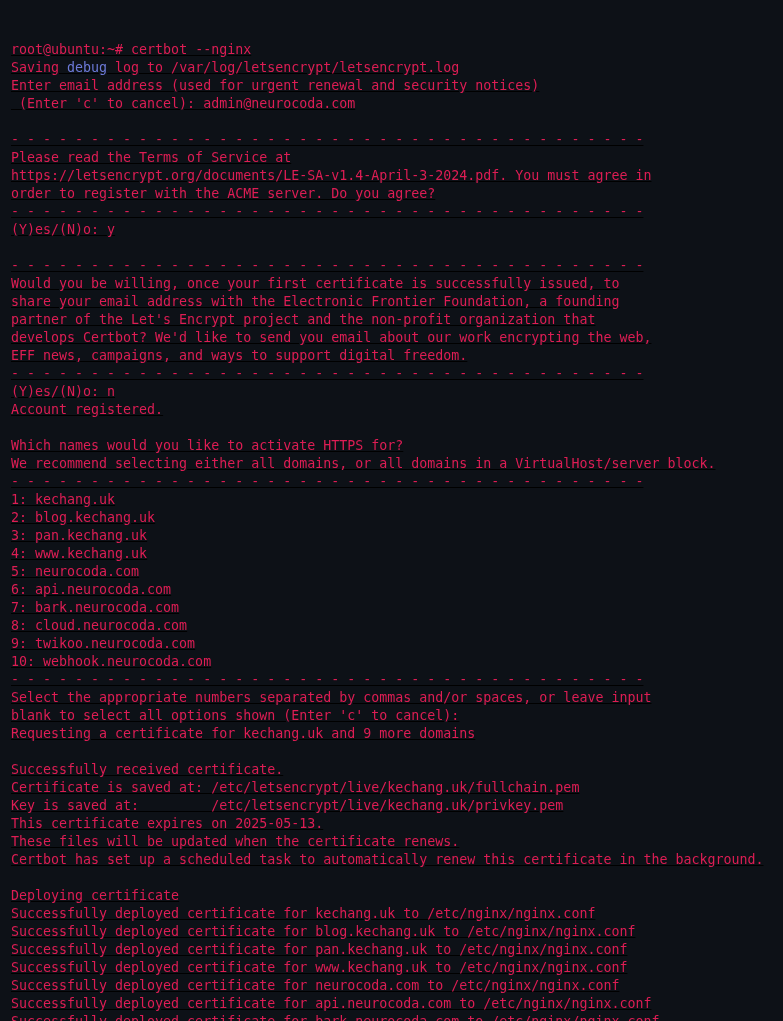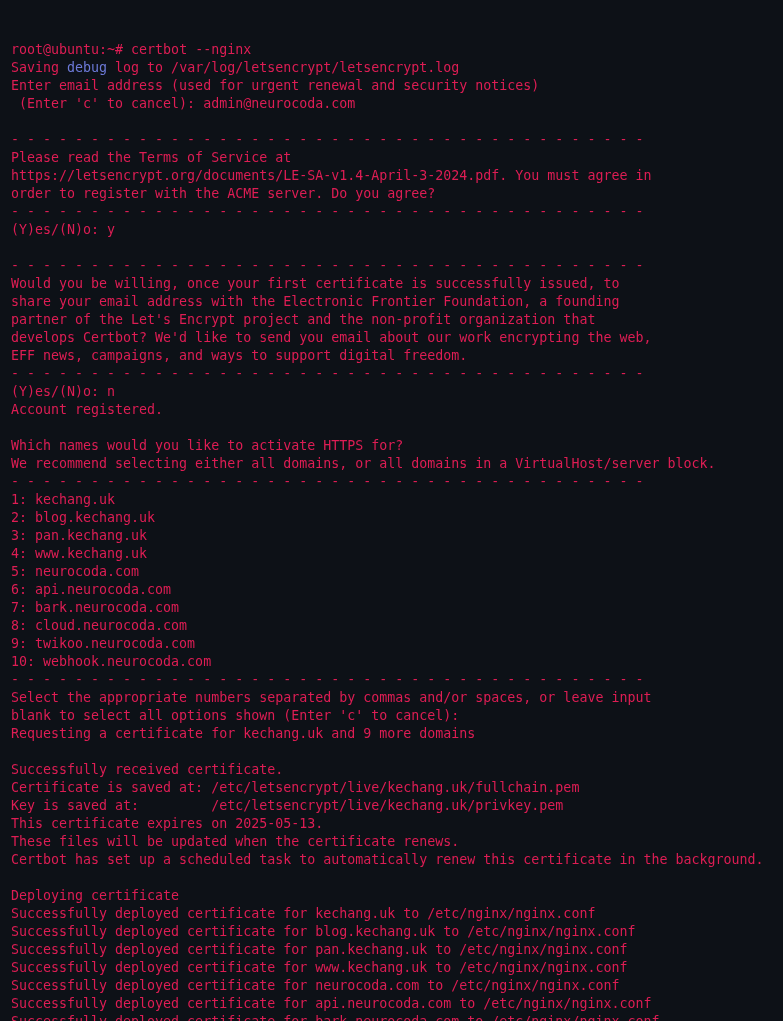--- a/index.html
+++ b/index.html
@@ -17,20 +17,21 @@
     width: 783px;
     height: 1021px;
     padding: 5px 0 0 11px;
     font-family: "DejaVu Sans Mono", monospace;
     font-size: 13.3px;
     line-height: 18px;
     white-space: pre;
   }
   .line {
     height: 18px;
+    text-decoration: underline;
   }
   .seg-output, .seg-prompt, .seg-command, .seg-separator {
     color: var(--fg, #de1d54);
   }
   .seg-accent {
     color: var(--accent, #6d7ad8);
   }
 </style>
 </head>
 <body>

